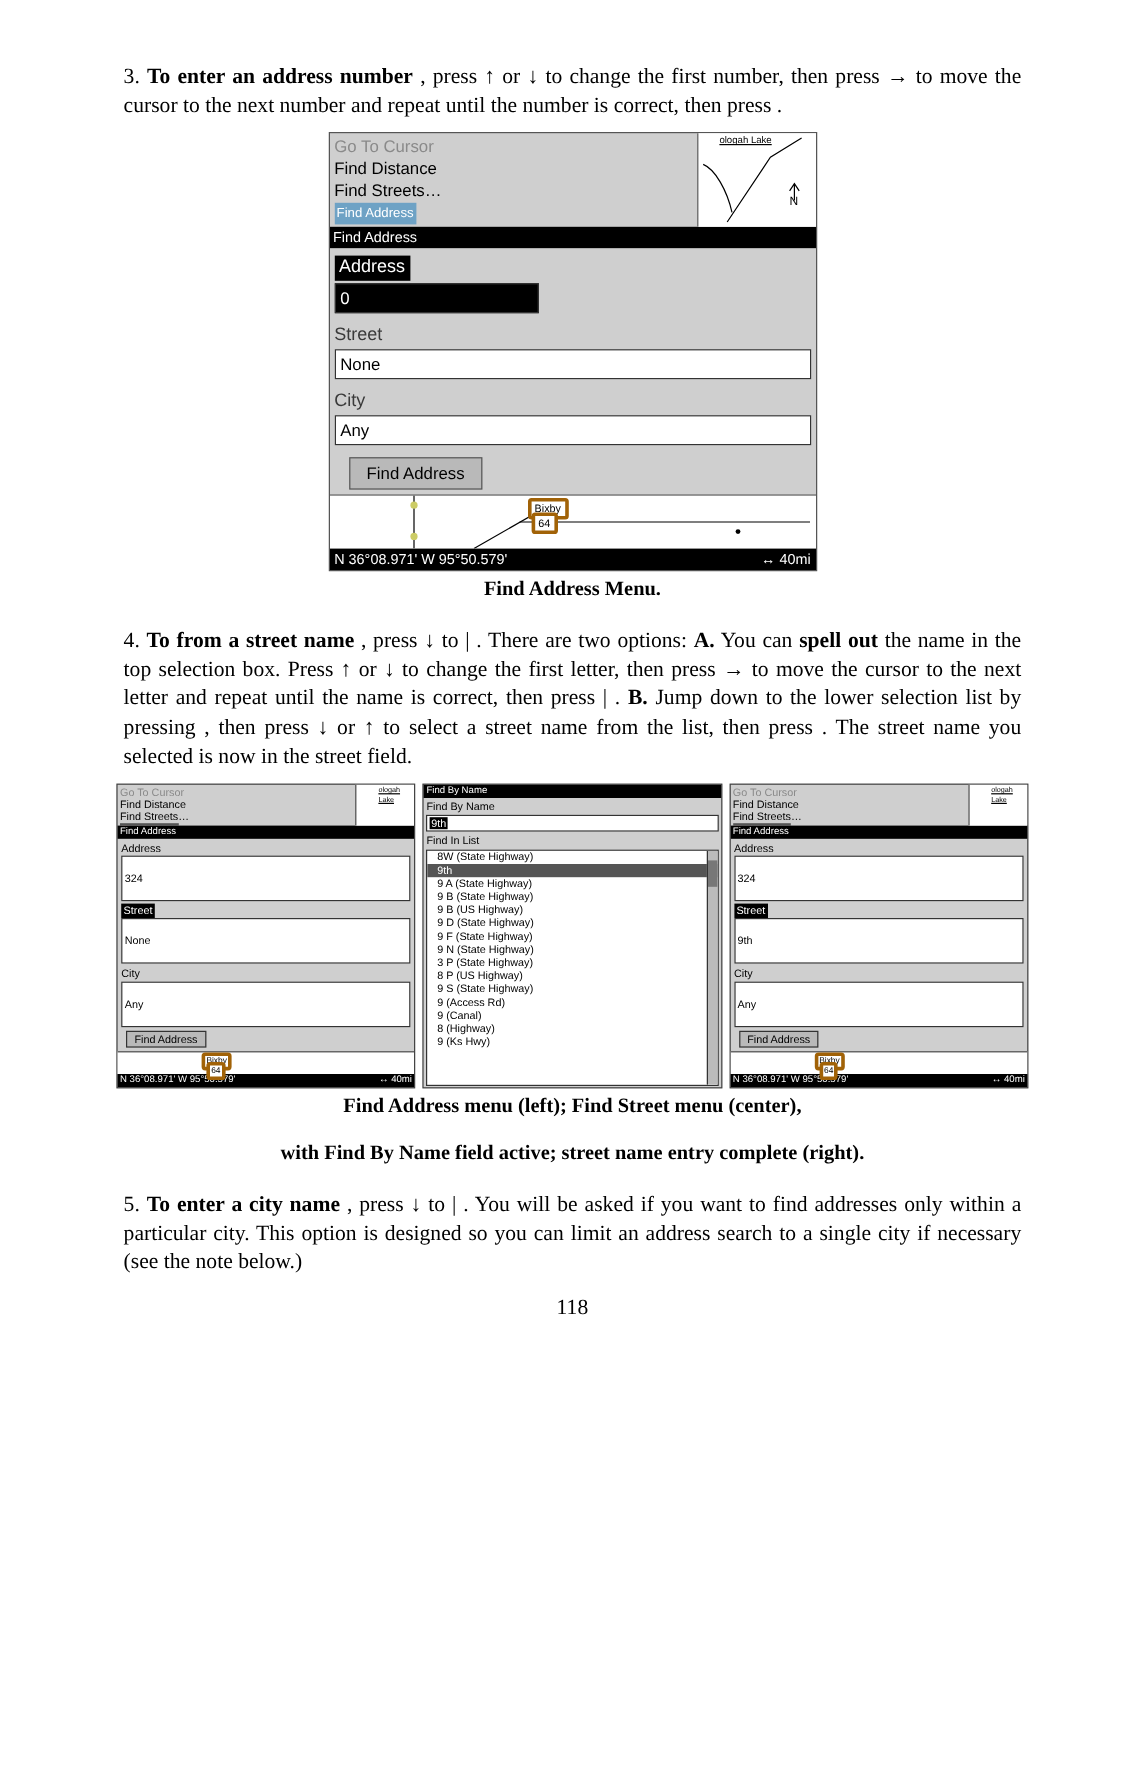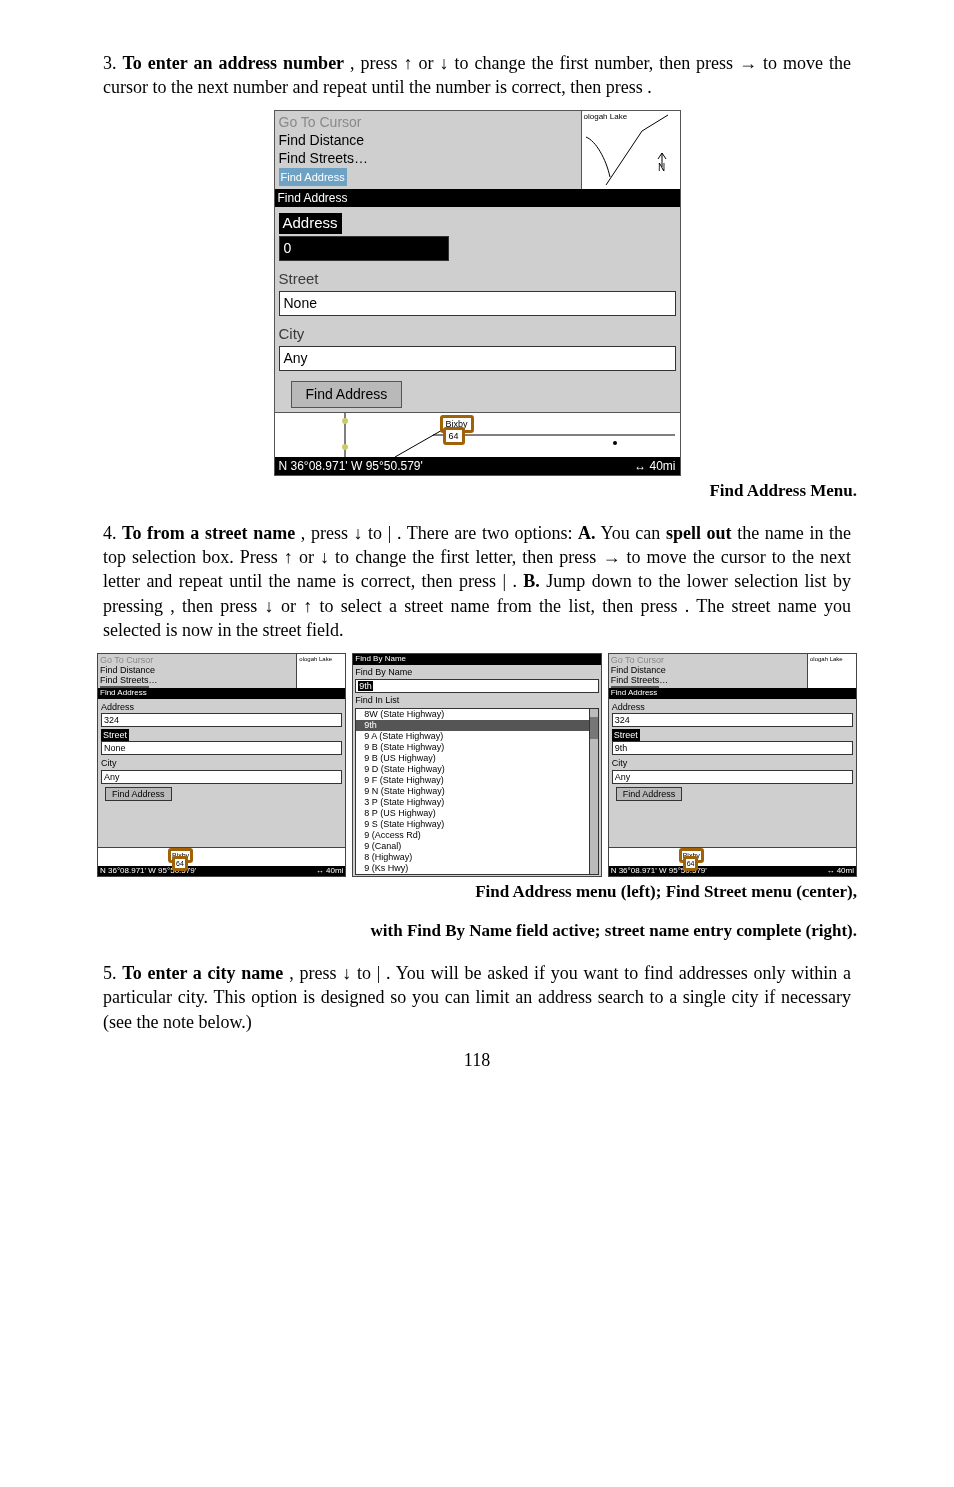--- a/index.html
+++ b/index.html
@@ -6,21 +6,21 @@
     font-family: "Times New Roman", serif;
     font-size: 18px;
     max-width: 760px;
     margin: 40px auto;
     padding: 0 20px;
     line-height: 1.35;
     color: #000;
   }
   p { margin: 0.6em 6px; text-align: justify; }
   .bold { font-weight: bold; }
-  .caption { font-weight: bold; font-size: 17px; text-align: right; margin: 4px 0 18px 0; }
+  .caption { font-weight: bold; font-size: 17px; text-align: center; margin: 4px 0 18px 0; }
   .page-num { text-align: center; margin-top: 14px; }
 
   
   .big-shot {
     width: 405px; margin: 6px auto 2px auto;
     border: 1px solid #555; background: #cfcfcf;
     font-family: Arial, Helvetica, sans-serif;
     font-size: 14px; position: relative;
   }
   .big-shot .top-row { display: flex; height: 78px; }
@@ -63,35 +63,35 @@
   }
   .mini-top { display:flex; height:34px; }
   .mini-menu { flex:1; padding:1px 2px; overflow:hidden; }
   .mini-menu .dim { color:#8a8a8a; font-size:9px; line-height:10px;}
   .mini-menu div { line-height:10px; font-size:9px;}
   .mini-map-th { width:48px; background:#fff; border-left:1px solid #444; position:relative; font-size:6px;}
   .mini-black { background:#000; color:#fff; font-size:8px; padding:0 2px; }
   .mini-form { padding:2px 3px; flex:1; }
   .mini-form .lbl { font-size:9px; }
   .mini-form .lbl.inv { background:#000; color:#fff; display:inline-block; padding:0 2px;}
-  .mini-form .fld { background:#fff; border:1px solid #333; padding:0 2px; margin:0 0 2px 0; font-size:9px; min-height:9px;}
+  .mini-form .fld { background:#fff; border:1px solid #333; padding:12px 2px; margin:0 0 2px 0; font-size:9px; min-height:9px;}
   .mini-btn { display:inline-block; background:#b9b9b9; border:1px solid #333; padding:0 6px; margin:1px 0 1px 4px; font-size:9px;}
   .mini-bottom-map { height:18px; background:#fff; border-top:1px solid #444; position:relative;}
   .mini-status { background:#000; color:#fff; font-size:8px; padding:0 2px; display:flex; justify-content:space-between;}
   .mini-hili{ background:#555; color:#caa; font-size:8px; padding:0 1px;}
 
   
   .list-body { background:#fff; border:1px solid #333; margin:1px 2px; font-size:9px; height: calc(100% - 34px); overflow: hidden; position:relative;}
   .list-body .row { padding:0 8px; line-height:11px; }
   .list-body .hili-row { background:#555; color:#fff; }
   .scrollv { position:absolute; right:0; top:0; bottom:0; width:8px; background:#bbb; border-left:1px solid #333; }
   .scrollv .th { background:#777; height:22px; margin-top:8px;}
 
   
-  .lake-label { position:absolute; top:1px; left:2px; font-size:8px; }
+  .lake-label { position:absolute; top:1px; left:18px; font-size:8px;text-decoration:underline; }
   .road-badge {
     position:absolute; border:3px solid #a16207; background:#fff;
     font-size:9px; padding:0 3px; border-radius:3px;
   }
 </style>
 </head>
 <body>
 
 <p>
   <span>3.  </span>

